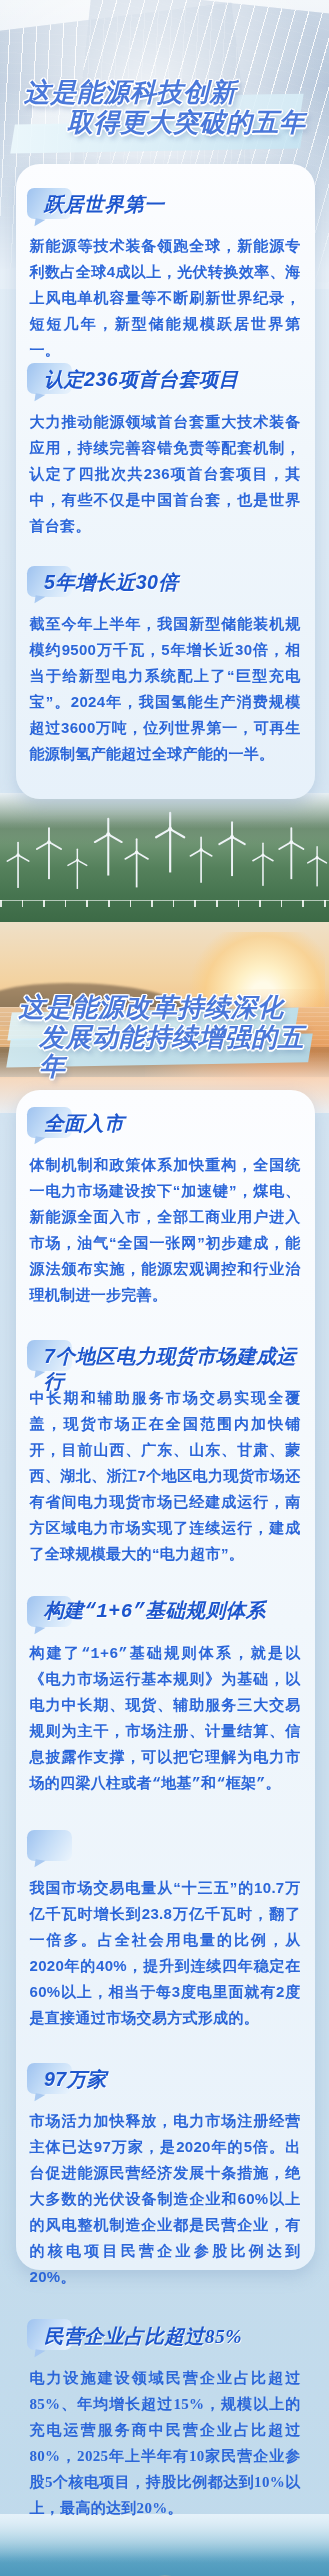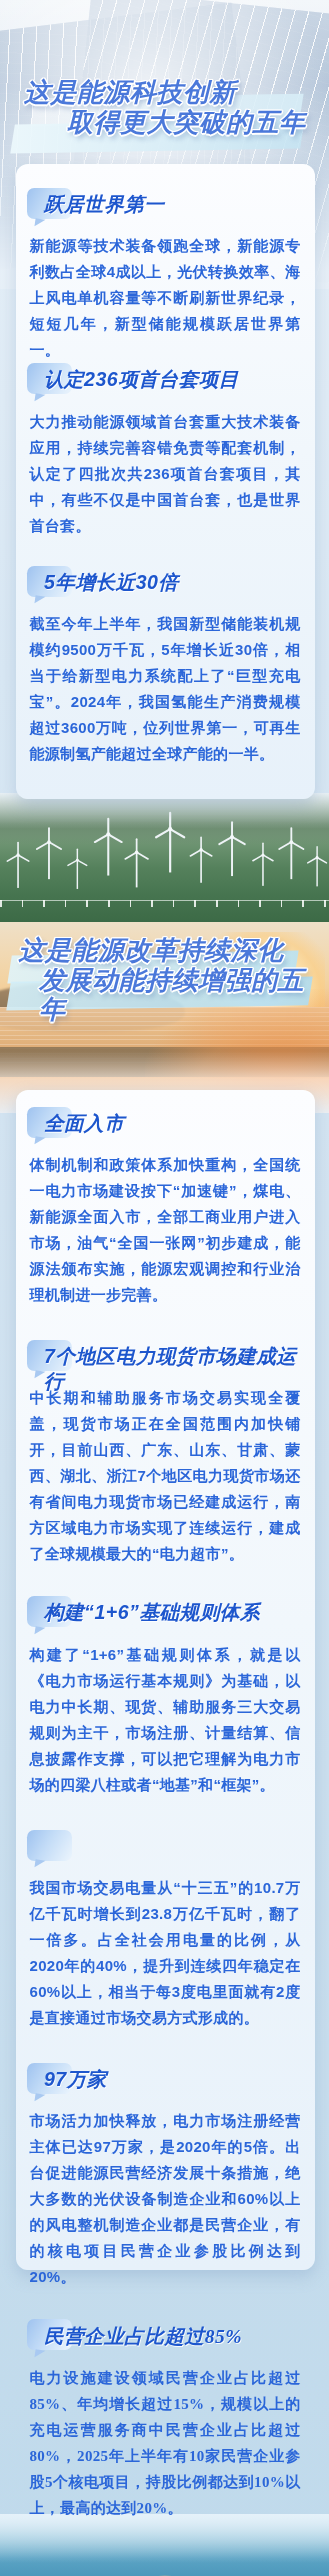--- a/index.html
+++ b/index.html
@@ -19,34 +19,34 @@
       radial-gradient(ellipse at 45% 35%, rgba(255,255,255,.85) 0%, rgba(255,255,255,.35) 45%, rgba(255,255,255,0) 70%),
       linear-gradient(180deg, rgba(255,255,255,.25) 0%, rgba(255,255,255,0) 30%, rgba(233,241,248,.95) 94%);}
 
   
   .hero-title{position:absolute;left:0;width:330px;z-index:3;font-style:italic;font-weight:bold;
       color:#4a78da;font-size:26px;line-height:29px;letter-spacing:0.5px;
       text-shadow:-1px -1px 0 #fff,1px -1px 0 #fff,-1px 1px 0 #fff,1px 1px 0 #fff,
                   0 -1.5px 0 #fff,0 1.5px 0 #fff,-1.5px 0 0 #fff,1.5px 0 0 #fff,
                   2.6px 4.1px 5.2px rgba(40,80,150,.35);}
   .title1{top:78px;}
-  .title2{top:936px;}
+  .title2{top:993px;}
   .strip{position:absolute;z-index:0;transform:skewX(-10deg) rotate(-1deg);}
   .title1 .s1{left:33px;top:17.5px;width:268px;height:28px;background:linear-gradient(90deg,rgba(255,255,255,.55),rgba(214,236,246,.95));}
   .title1 .s2{left:13.4px;top:44px;width:289px;height:29px;background:linear-gradient(90deg,rgba(236,248,252,.95),rgba(198,228,242,.9));}
   .title2 .s1{left:10.3px;top:16.5px;width:286px;height:28px;background:linear-gradient(90deg,rgba(224,244,250,.9),rgba(186,226,242,.92));}
   .title2 .s2{left:9.3px;top:43px;width:301px;height:29px;background:linear-gradient(90deg,rgba(210,238,248,.92),rgba(176,220,240,.9));}
   .title-line{position:relative;z-index:1;}
   .t1-l1{margin-left:24px;font-style:italic;}
   .t1-l2{margin-left:67px;margin-top:1px;}
   .t2-l1{margin-left:18.5px;}
   .t2-l2{margin-left:39px;margin-top:1px;}
 
   
-  .card{position:absolute;left:15.5px;width:299px;border-radius:12px;box-sizing:border-box;padding:0 14px;z-index:2;
+  .card{position:absolute;left:15.5px;width:299px;border-radius:24px;box-sizing:border-box;padding:0 14px;z-index:2;
         background:linear-gradient(180deg,#fcfdff 0%,#f1f7fc 45%,#e7f1fa 100%);
         box-shadow:0 6.2px 15.5px rgba(110,145,185,.28);}
   .card1{top:164px;height:635px;}
   .card2{top:1090px;height:1180px;}
 
   .sec{position:relative;}
   .sec-head{position:relative;height:33px;}
   .bubble{position:absolute;left:-2.1px;top:0;width:45px;height:31px;border-radius:7.2px;
           background:linear-gradient(120deg,#9ec2ef 0%,#c3dcf7 45%,#ecf5fd 100%);}
   .bubble::after{content:"";position:absolute;left:7.2px;bottom:-7.7px;width:0;height:0;
@@ -55,21 +55,21 @@
           font-size:19.6px;line-height:25px;font-style:italic;font-weight:bold;color:#1d56cd;
           letter-spacing:0.5px;text-shadow:0.8px 0.8px 0 rgba(255,255,255,.9);}
   .sec p{margin:12.4px 0 0;font-size:15px;line-height:26px;font-weight:bold;color:#2b66d9;
           text-align:justify;letter-spacing:0.3px;}
 
   .card1 .c1s1{padding-top:24px;}
   .card1 .c1s2{}
   .card1 .c1s3{margin-top:27px;}
   .card2 .c2s1{padding-top:16.5px;}
   .card2 .c2s2{margin-top:32px;}
-  .card2 .c2s3{margin-top:29px;}
+  .card2 .c2s3{margin-top:29px;font-family:Liberation Mono, monospace;}
   .card2 .c2s4{margin-top:32px;}
   .card2 .c2s5{margin-top:32px;}
   .card2 .c2s6{margin-top:29px;font-family:Liberation Serif, serif;}
 
   
   .turbines{position:absolute;top:793px;left:0;width:330px;height:129px;overflow:hidden;z-index:1;
       background:linear-gradient(180deg,#9db4a0 0%,#84a288 20%,#6f9573 38%,#55815c 58%,#477550 78%,#3c6a46 100%);}
   .turbines .ridge{position:absolute;top:0;left:0;right:0;height:52px;
       background:linear-gradient(180deg,#7d977f 0%,#6a8a6e 60%,rgba(106,138,110,0) 100%);}
   .turbines .fence{position:absolute;bottom:15.5px;left:0;right:0;height:6.2px;

